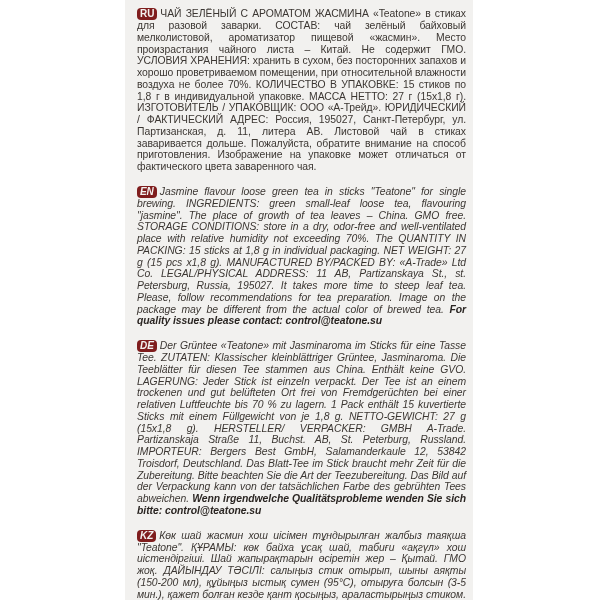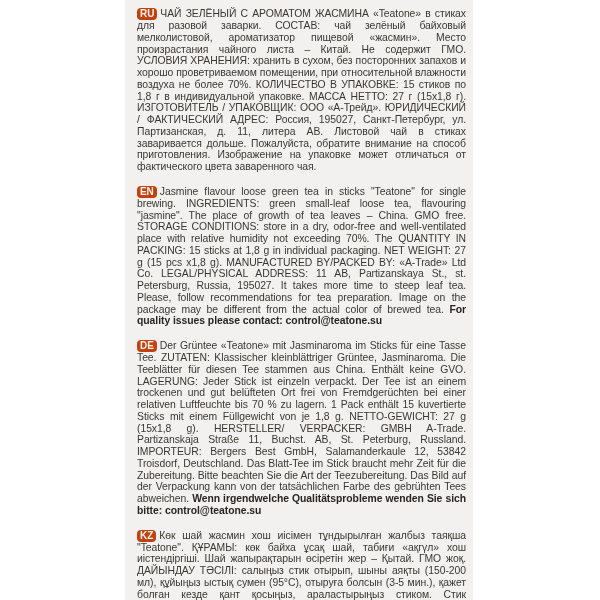--- a/index.html
+++ b/index.html
@@ -14,24 +14,24 @@
     background: #f2f1ef;
   }
   .col {
     position: absolute; left: 137px; top: 8px; width: 329px;
     color: #3b3632;
     font-size: 10.4px;
     line-height: 11.75px;
     letter-spacing: -0.05px;
   }
   .section { text-align: justify; margin: 0; }
-  .section + .section { margin-top: 13px; }
+  .section + .section { margin-top: 13px; font-style: italic; }
   .badge {
     display: inline-block;
-    background: #c2410c;
+    background: #7f1d1d;
     color: #f4f2f0;
     font-weight: bold;
     font-size: 10px;
     line-height: 10px;
     padding: 1px 3px 1px 3px;
     border-radius: 4px;
     margin-right: 3px;
     vertical-align: 0px;
   }
   .bold { font-weight: bold; color: #2a2522; }

